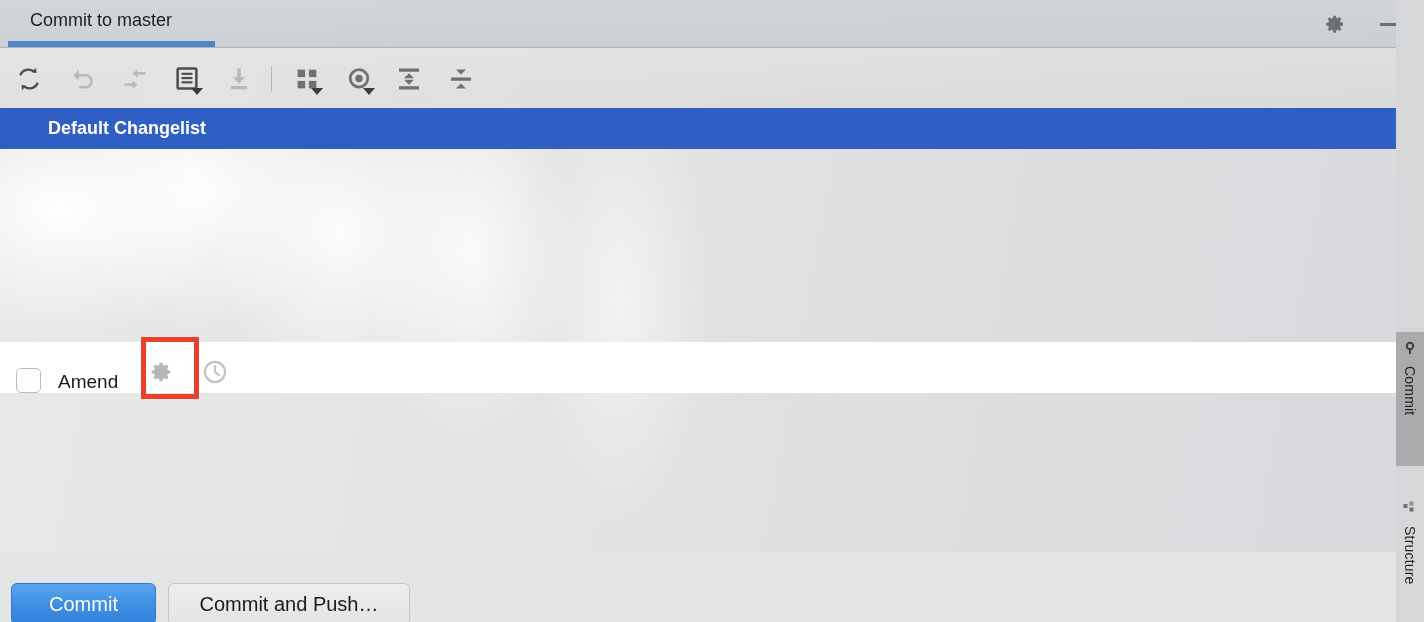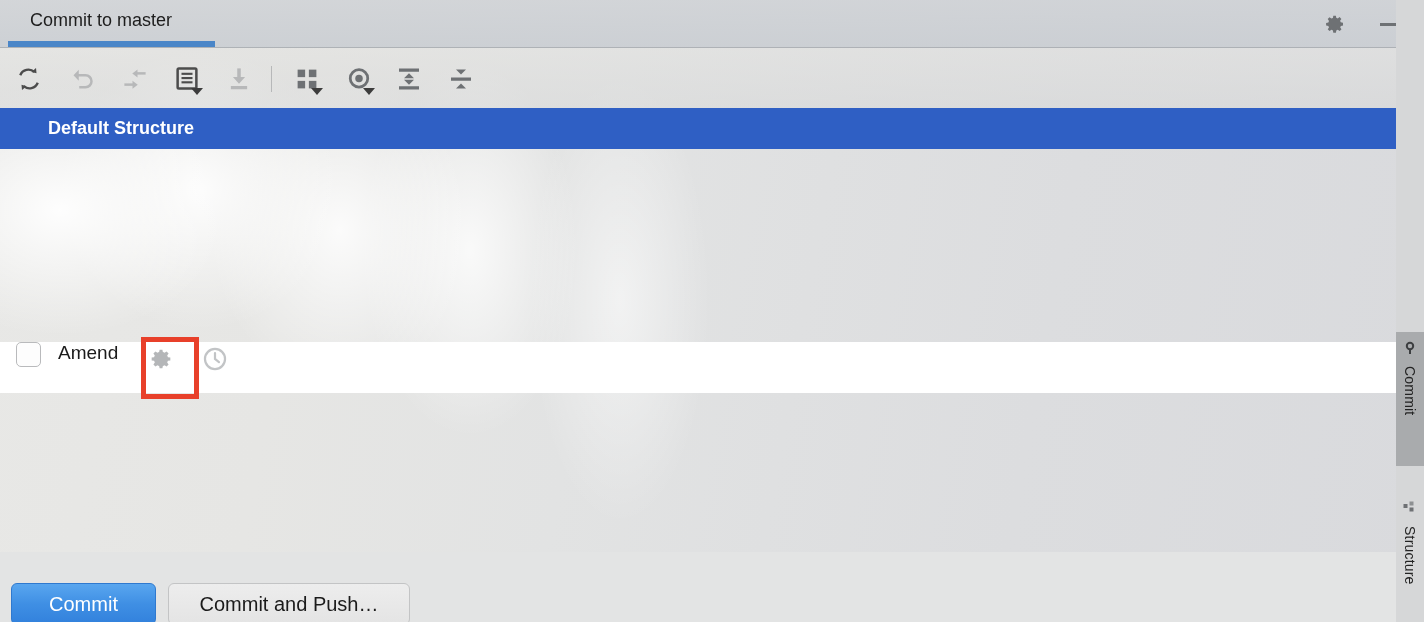--- a/index.html
+++ b/index.html
@@ -129,21 +129,21 @@
     left: 0; top: 149px;
     width: 1396px; height: 193px;
   }
 
   
   .amend-row {
     position: absolute;
     left: 0; top: 342px;
     width: 1396px; height: 51px;
     background: #ffffff;
-    display: flex; align-items: flex-start;
+    display: flex; align-items: flex-end;
   }
   .checkbox {
     margin-left: 16px;
     width: 25px; height: 25px;
     border: 1px solid #b9babc;
     border-radius: 5px;
     background: #fdfdfd;
   }
   .amend-label {
     margin-left: 17px;
@@ -378,21 +378,21 @@
         <svg width="30" height="30" viewBox="0 0 24 24">
           <path fill="#6e7174" d="M12 8.4l-4-4h8z"></path>
           <rect x="4" y="10.8" width="16" height="2.6" fill="#6e7174"></rect>
           <path fill="#6e7174" d="M12 15.6l4 4H8z"></path>
         </svg>
       </div>
     </div>
   </div>
 
   <div class="changelist-bar">
-    <span class="changelist-label">Default Structure</span>
+    <span class="changelist-label">Default Changelist</span>
   </div>
 
   <div class="filelist"></div>
 
   <div class="amend-row">
     <div class="checkbox"></div>
     <span class="amend-label">Amend</span>
 
     <div class="amend-icon-btn">
       <span>

